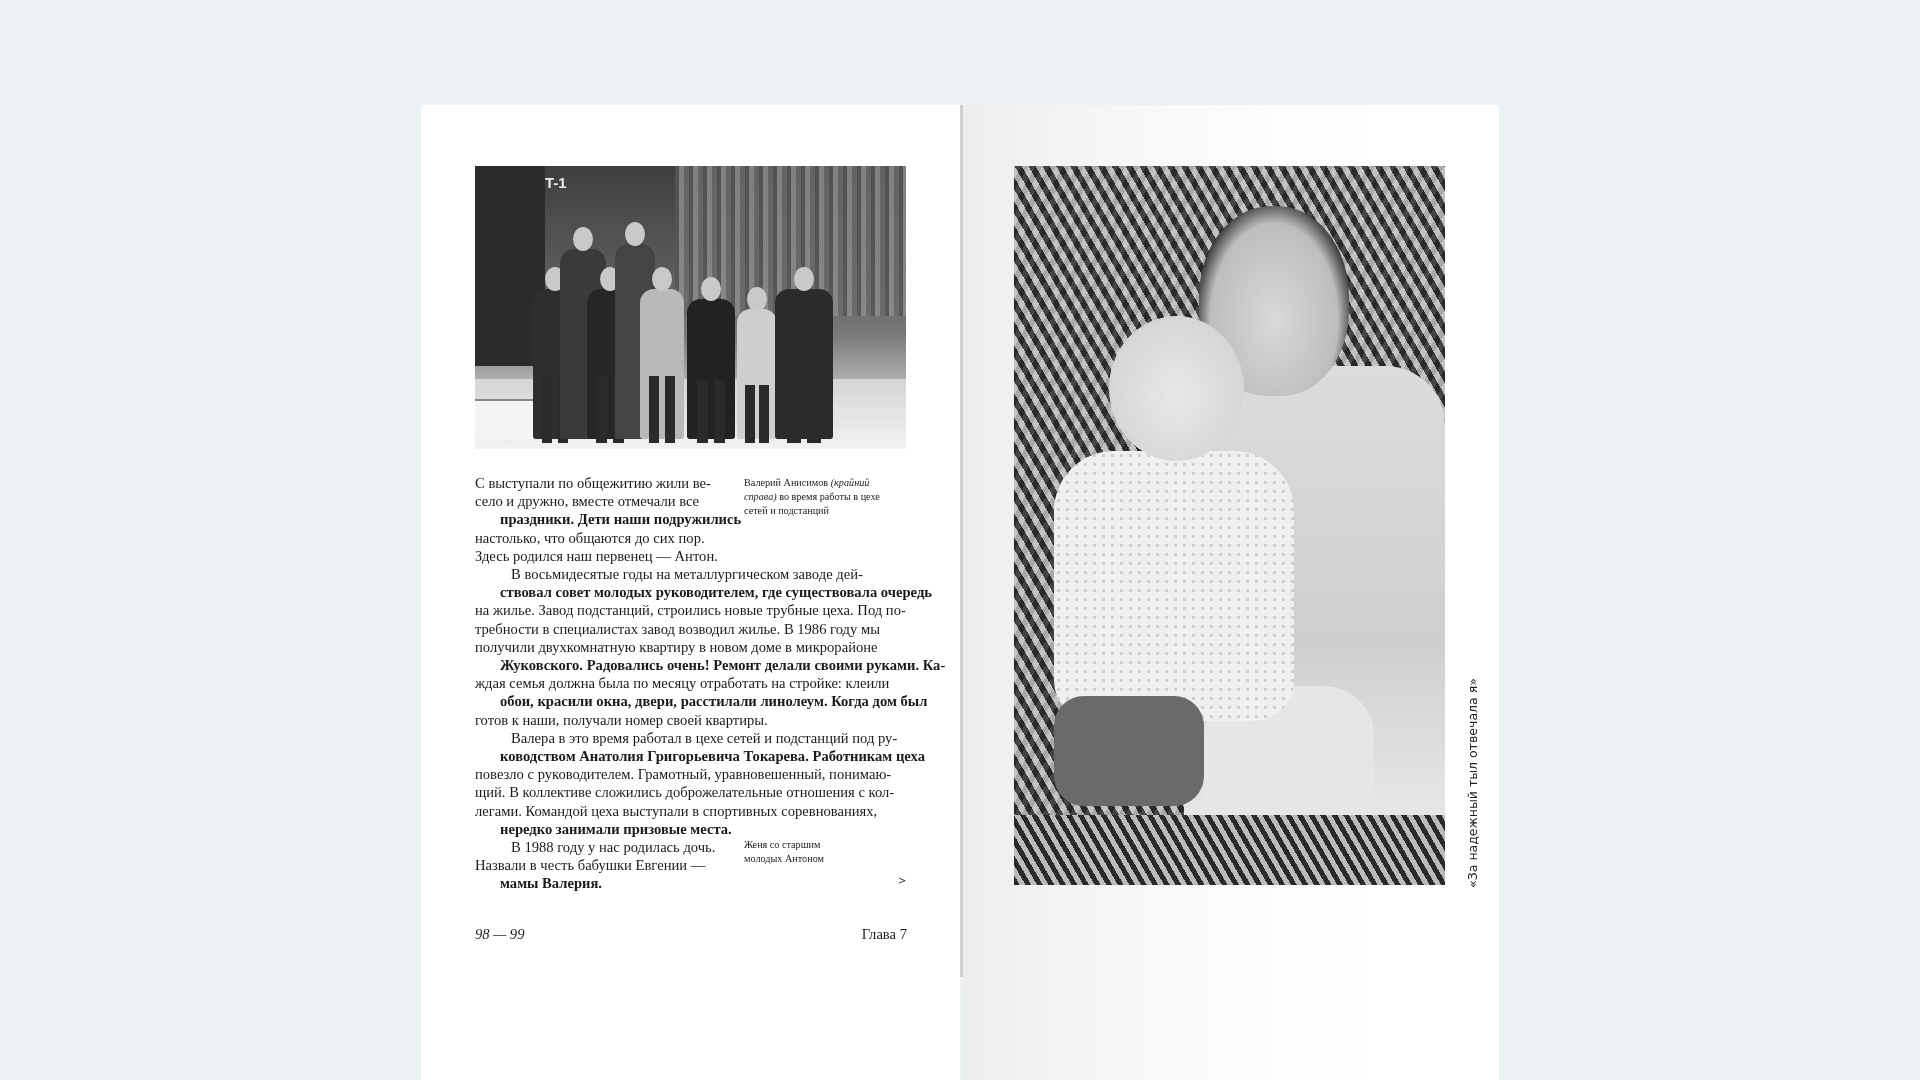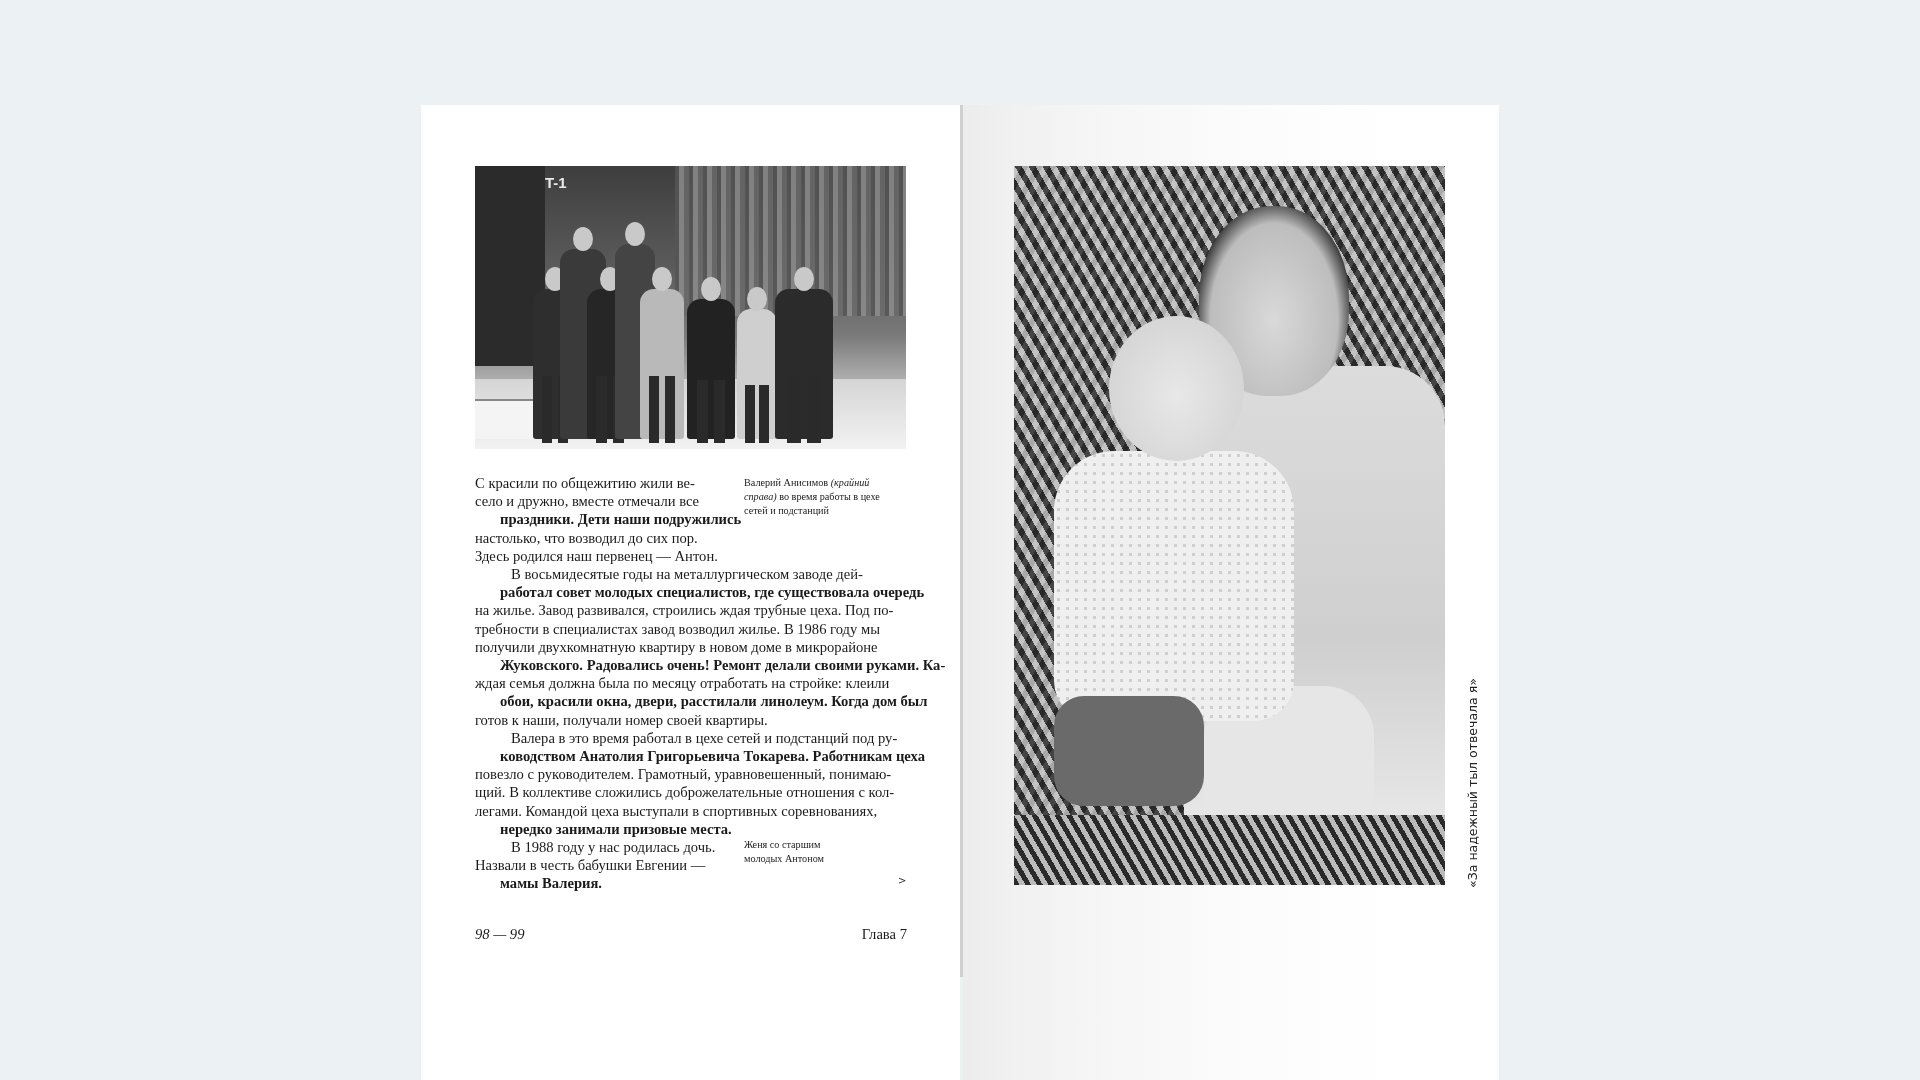--- a/index.html
+++ b/index.html
@@ -101,28 +101,28 @@
         <div class="head"></div>
         <div class="legs"></div>
       </div>
     <div class="person" style="left:300px;width:58px;height:150px;background:#2b2b2b">
         <div class="head"></div>
         <div class="legs"></div>
       </div>
   </div>
 
   <div class="body-text">
-    <span class="line" style="width:266px">С красили по общежитию жили ве-</span>
+    <span class="line" style="width:266px">С выступали по общежитию жили ве-</span>
     <span class="line" style="width:266px">село и дружно, вместе отмечали все</span>
     <span class="line b" style="width:266px">праздники. Дети наши подружились</span>
-    <span class="line" style="width:266px">настолько, что возводил до сих пор.</span>
+    <span class="line" style="width:266px">настолько, что общаются до сих пор.</span>
     <span class="line" style="width:266px">Здесь родился наш первенец — Антон.</span>
     <span class="line indent">В восьмидесятые годы на металлургическом заводе дей-</span>
-    <span class="line b">работал совет молодых специалистов, где существовала очередь</span>
-    <span class="line">на жилье. Завод развивался, строились ждая трубные цеха. Под по-</span>
+    <span class="line b">ствовал совет молодых руководителем, где существовала очередь</span>
+    <span class="line">на жилье. Завод подстанций, строились новые трубные цеха. Под по-</span>
     <span class="line">требности в специалистах завод возводил жилье. В 1986 году мы</span>
     <span class="line">получили двухкомнатную квартиру в новом доме в микрорайоне</span>
     <span class="line b">Жуковского. Радовались очень! Ремонт делали своими руками. Ка-</span>
     <span class="line">ждая семья должна была по месяцу отработать на стройке: клеили</span>
     <span class="line b">обои, красили окна, двери, расстилали линолеум. Когда дом был</span>
     <span class="line">готов к наши, получали номер своей квартиры.</span>
     <span class="line indent">Валера в это время работал в цехе сетей и подстанций под ру-</span>
     <span class="line b">ководством Анатолия Григорьевича Токарева. Работникам цеха</span>
     <span class="line">повезло с руководителем. Грамотный, уравновешенный, понимаю-</span>
     <span class="line">щий. В коллективе сложились доброжелательные отношения с кол-</span>

